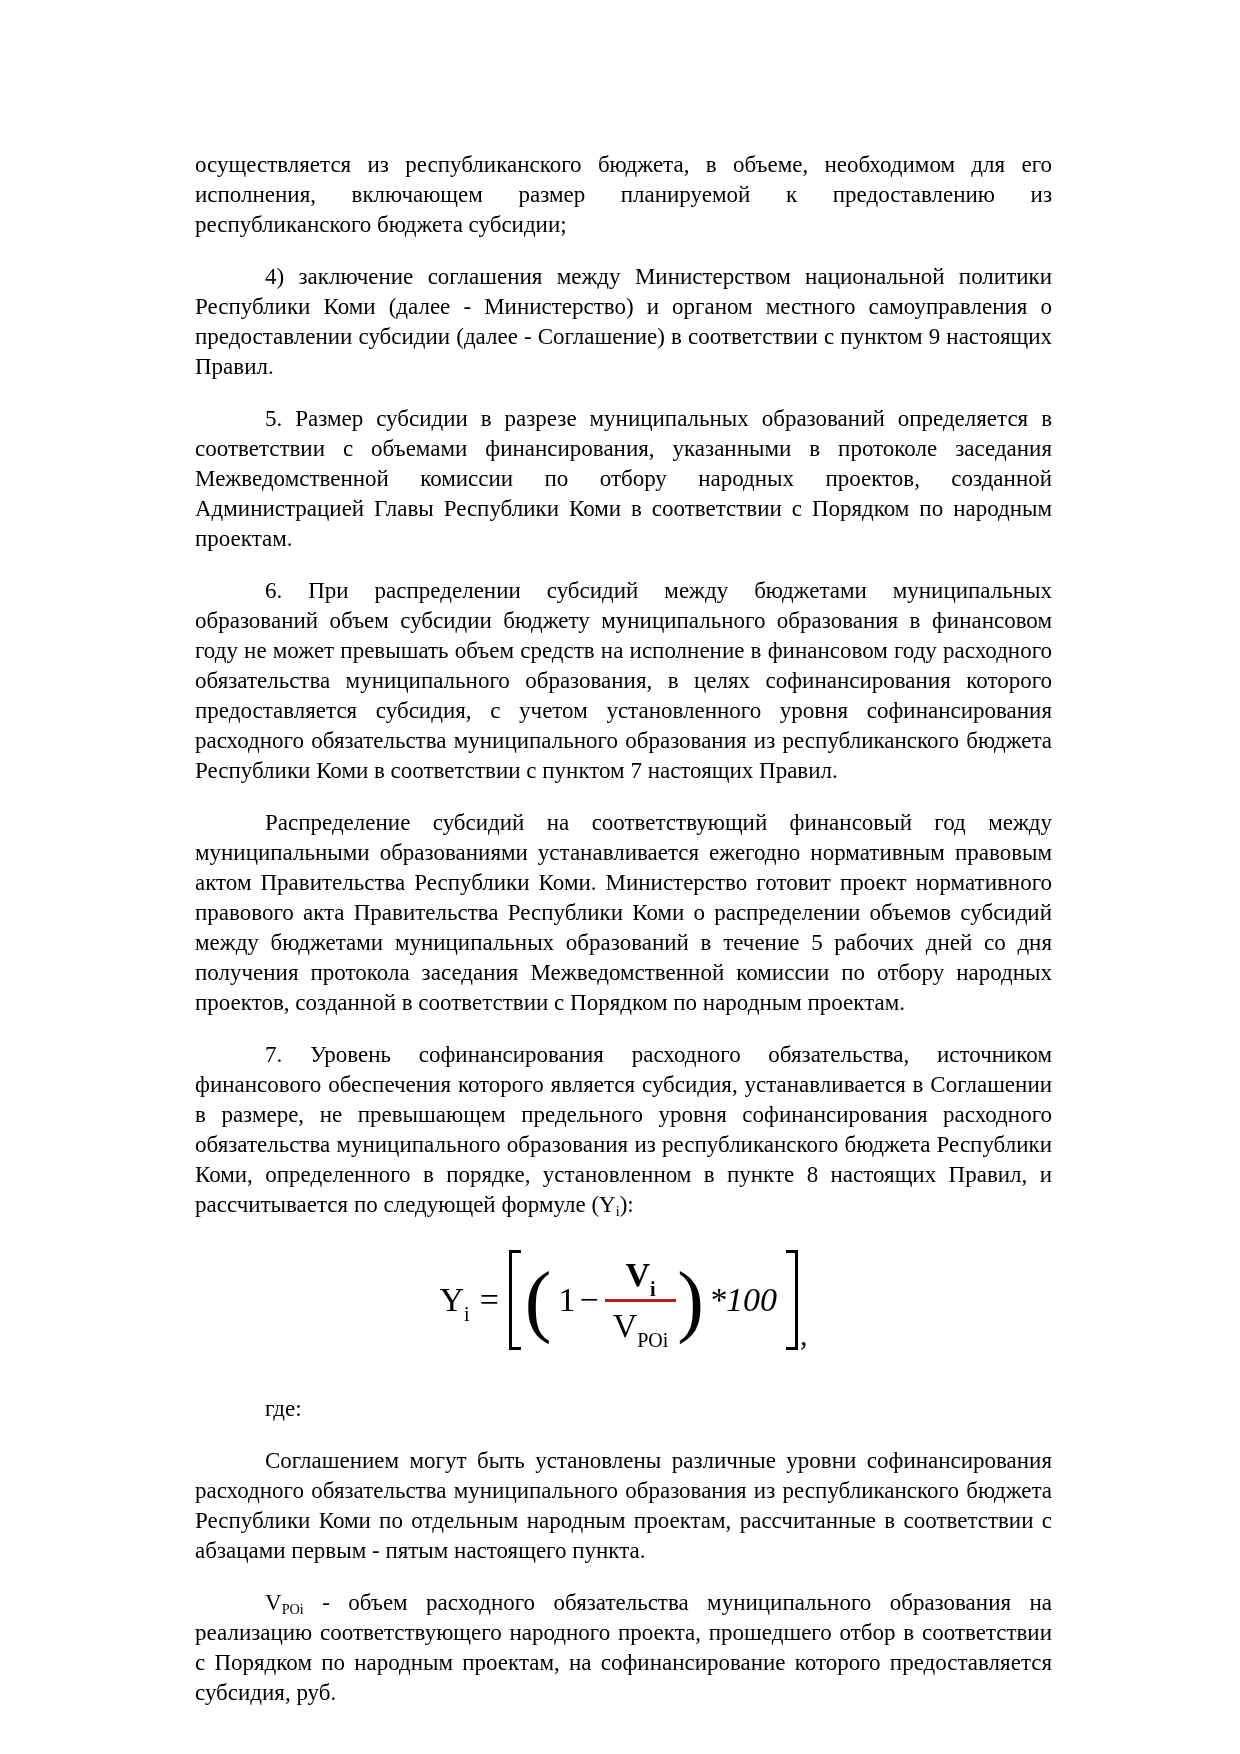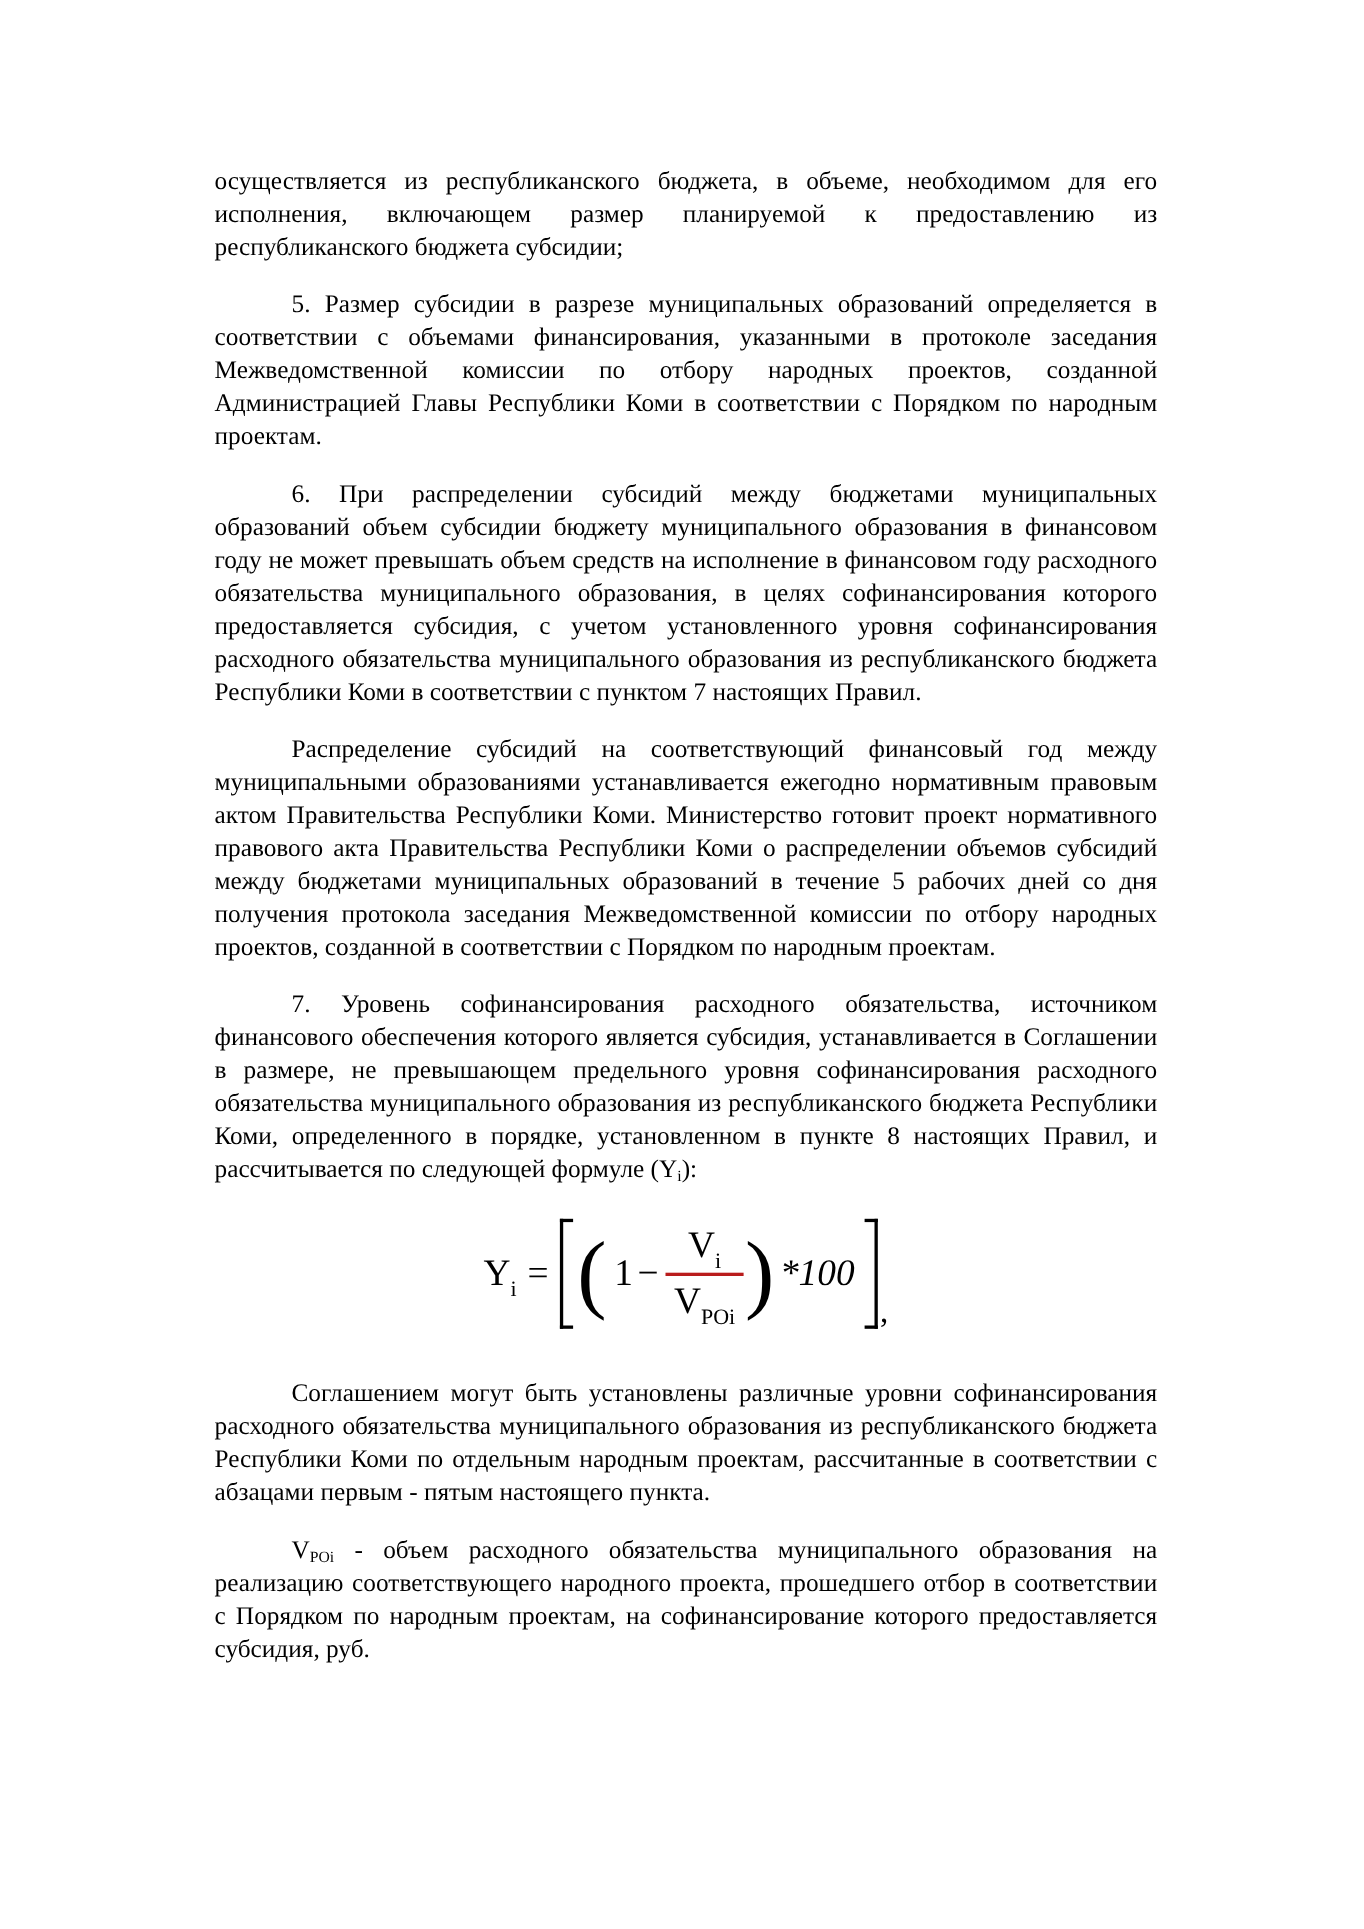--- a/index.html
+++ b/index.html
@@ -71,20 +71,21 @@
   .f-minus {
     margin: 0 6px 0 0;
   }
   .f-frac {
     display: inline-flex;
     flex-direction: column;
     align-items: center;
   }
   .f-num {
     padding: 2px 8px 7px 8px;
+    font-weight: bold;
   }
   .f-den {
     border-top: 3px solid #b91c1c;
     padding: 7px 8px 2px 8px;
   }
   .f-mult {
     margin: 0 4px 0 4px;
     font-style: italic;
   }
   .f-comma {
@@ -93,20 +94,21 @@
     margin-left: 2px;
   }
 </style>
 </head>
 <body>
 
 <div class="page">
 
   <p class="para">осуществляется из республиканского бюджета, в объеме, необходимом для его исполнения, включающем размер планируемой к предоставлению из республиканского бюджета субсидии;</p>
 
+  <p class="para indent">4) заключение соглашения между Министерством национальной политики Республики Коми (далее - Министерство) и органом местного самоуправления о предоставлении субсидии (далее - Соглашение) в соответствии с пунктом 9 настоящих Правил.</p>
 
   <p class="para indent">5. Размер субсидии в разрезе муниципальных образований определяется в соответствии с объемами финансирования, указанными в протоколе заседания Межведомственной комиссии по отбору народных проектов, созданной Администрацией Главы Республики Коми в соответствии с Порядком по народным проектам.</p>
 
   <p class="para indent">6. При распределении субсидий между бюджетами муниципальных образований объем субсидии бюджету муниципального образования в финансовом году не может превышать объем средств на исполнение в финансовом году расходного обязательства муниципального образования, в целях софинансирования которого предоставляется субсидия, с учетом установленного уровня софинансирования расходного обязательства муниципального образования из республиканского бюджета Республики Коми в соответствии с пунктом 7 настоящих Правил.</p>
 
   <p class="para indent">Распределение субсидий на соответствующий финансовый год между муниципальными образованиями устанавливается ежегодно нормативным правовым актом Правительства Республики Коми. Министерство готовит проект нормативного правового акта Правительства Республики Коми о распределении объемов субсидий между бюджетами муниципальных образований в течение 5 рабочих дней со дня получения протокола заседания Межведомственной комиссии по отбору народных проектов, созданной в соответствии с Порядком по народным проектам.</p>
 
   <p class="para indent"><span>7. Уровень софинансирования расходного обязательства, источником финансового обеспечения которого является субсидия, устанавливается в Соглашении в размере, не превышающем предельного уровня софинансирования расходного обязательства муниципального образования из республиканского бюджета Республики Коми, определенного в порядке, установленном в пункте 8 настоящих Правил, и рассчитывается по следующей формуле (Y</span><sub>i</sub><span>):</span></p>
 
   <div class="formula-row">
@@ -119,19 +121,20 @@
     <span class="f-frac">
       <span class="f-num f-var"><span>V</span><sub>i</sub></span>
       <span class="f-den f-var"><span>V</span><sub>POi</sub></span>
     </span>
     <span class="f-paren">)</span>
     <span class="f-mult">*100</span>
     <span class="f-bracket right"></span>
     <span class="f-comma">,</span>
   </div>
 
+  <p class="para indent">где:</p>
 
 
   <p class="para indent">Соглашением могут быть установлены различные уровни софинансирования расходного обязательства муниципального образования из республиканского бюджета Республики Коми по отдельным народным проектам, рассчитанные в соответствии с абзацами первым - пятым настоящего пункта.</p>
 
   <p class="para indent"><span>V</span><sub>POi</sub><span> - объем расходного обязательства муниципального образования на реализацию соответствующего народного проекта, прошедшего отбор в соответствии с Порядком по народным проектам, на софинансирование которого предоставляется субсидия, руб.</span></p>
 
 </div>
 
 </body></html>

